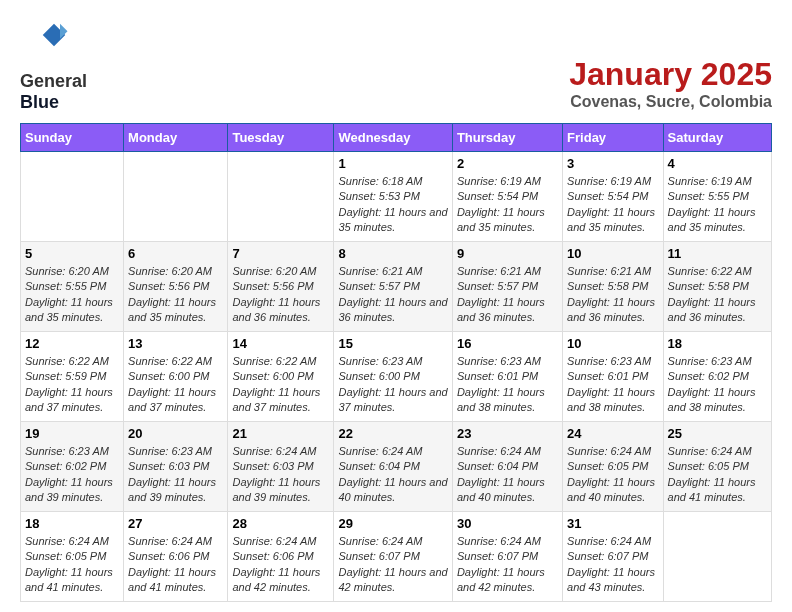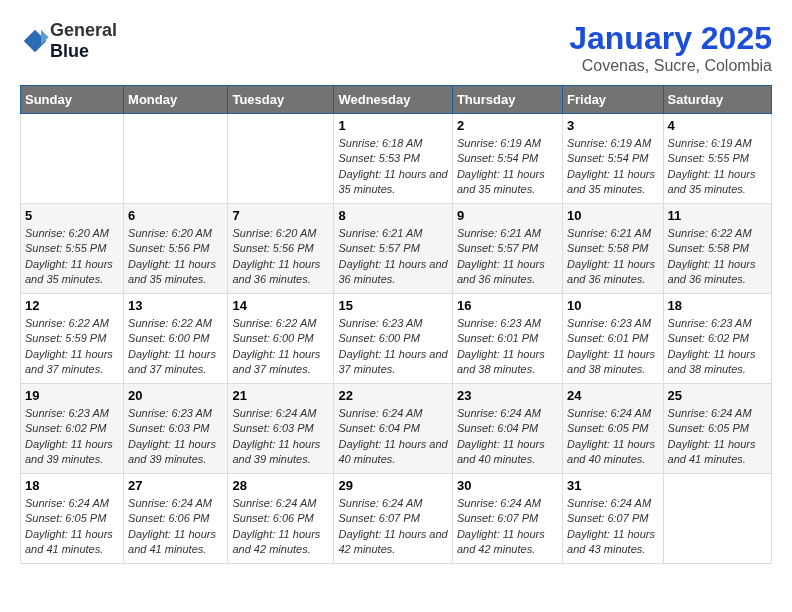--- a/index.html
+++ b/index.html
@@ -12,54 +12,56 @@
     }
     .header {
       display: flex;
       justify-content: space-between;
       align-items: flex-start;
       margin-bottom: 10px;
     }
     .logo {
       display: flex;
       align-items: center;
-      gap: 0;
+      gap: 21px;
+      flex-direction: column;
     }
     .logo-text {
       display: flex;
       flex-direction: column;
       font-size: 18px;
       font-weight: bold;
     }
     .logo-general { color: #333; }
     .logo-blue { color: #0f172a; }
     .logo-icon {
       width: 30px;
       height: 30px;
     }
     .title-block {
       text-align: right;
     }
     .title-block h1 {
       font-size: 32px;
       font-weight: bold;
-      color: #1d4ed8;
+      color: #b91c1c;
+      margin-top: 36px;
     }
     .title-block h2 {
       font-size: 16px;
-      font-weight: normal;
+      font-weight: bold;
       color: #555;
     }
     table {
       width: 100%;
       border-collapse: collapse;
       font-size: 11px;
     }
     thead tr {
-      background: #737373;
+      background: #8b5cf6;
       color: #fff;
       padding-left: 32px;
     }
     thead th {
       padding: 6px 4px;
       text-align: left;
       font-size: 13px;
       font-weight: bold;
       border: 1px solid #1a5da0;
     }

